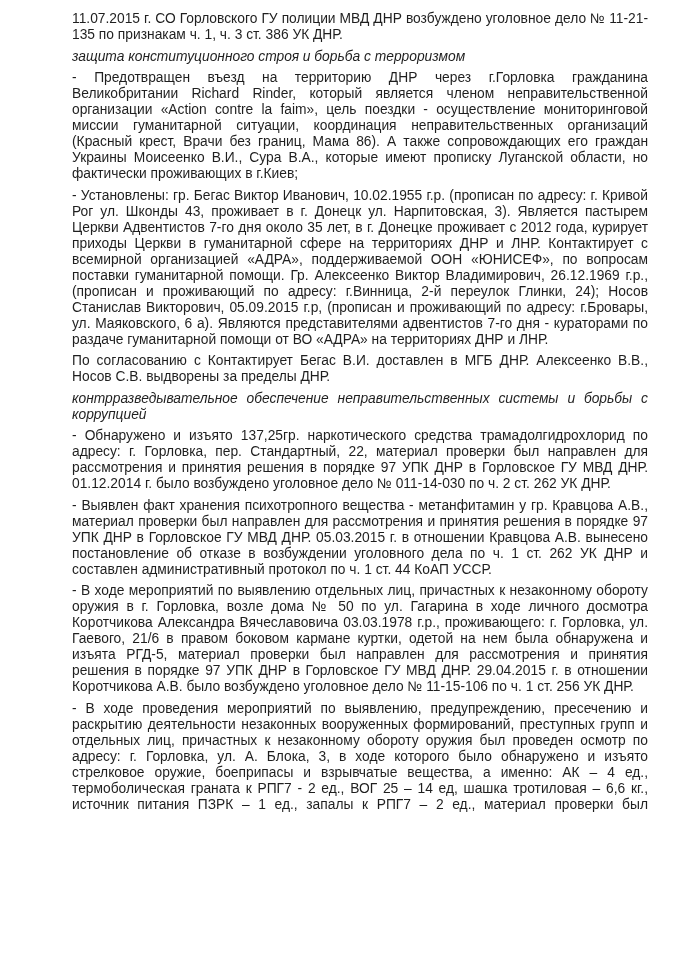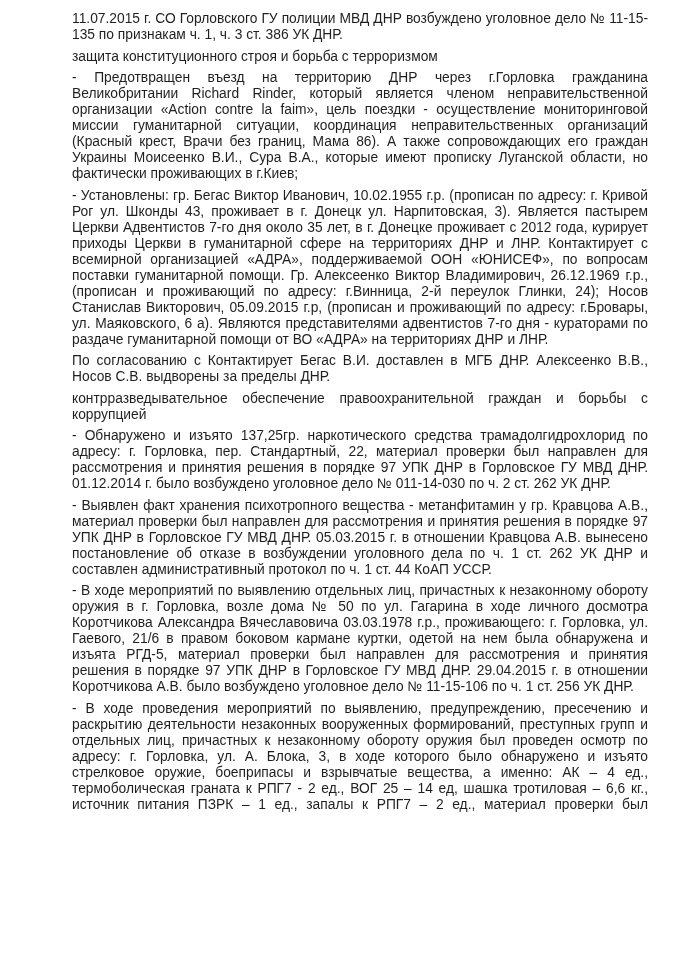--- a/index.html
+++ b/index.html
@@ -20,41 +20,42 @@
     color: #1f1f1f;
     text-align: justify;
     overflow: hidden;
     -webkit-hyphens: none;
     hyphens: none;
   }
   .page p {
     margin: 0 0 5.5px 0;
   }
   .page p.heading {
+    font-style: italic;
   }
   .page p.cont {
     text-align-last: justify;
   }
 </style>
 </head>
 <body>
 
 <div class="page">
-  <p class="body">11.07.2015 г. СО Горловского ГУ полиции МВД ДНР возбуждено уголовное дело № 11-15-135 по признакам ч. 1, ч. 3 ст. 386 УК ДНР.</p>
+  <p class="body">11.07.2015 г. СО Горловского ГУ полиции МВД ДНР возбуждено уголовное дело № 11-21-135 по признакам ч. 1, ч. 3 ст. 386 УК ДНР.</p>
 
   <p class="heading">защита конституционного строя и борьба с терроризмом</p>
 
   <p class="body">- Предотвращен въезд на территорию ДНР через г.Горловка гражданина Великобритании Richard Rinder, который является членом неправительственной организации «Action contre la faim», цель поездки - осуществление мониторинговой миссии гуманитарной ситуации, координация неправительственных организаций (Красный крест, Врачи без границ, Мама 86). А также сопровождающих его граждан Украины Моисеенко В.И., Сура В.А., которые имеют прописку Луганской области, но фактически проживающих в г.Киев;</p>
 
   <p class="body">- Установлены: гр. Бегас Виктор Иванович, 10.02.1955 г.р. (прописан по адресу: г. Кривой Рог ул. Шконды 43, проживает в г. Донецк ул. Нарпитовская, 3). Является пастырем Церкви Адвентистов 7-го дня около 35 лет, в г. Донецке проживает с 2012 года, курирует приходы Церкви в гуманитарной сфере на территориях ДНР и ЛНР. Контактирует с всемирной организацией «АДРА», поддерживаемой ООН «ЮНИСЕФ», по вопросам поставки гуманитарной помощи. Гр. Алексеенко Виктор Владимирович, 26.12.1969 г.р., (прописан и проживающий по адресу: г.Винница, 2-й переулок Глинки, 24); Носов Станислав Викторович, 05.09.2015 г.р, (прописан и проживающий по адресу: г.Бровары, ул. Маяковского, 6 а). Являются представителями адвентистов 7-го дня - кураторами по раздаче гуманитарной помощи от ВО «АДРА» на территориях ДНР и ЛНР.</p>
 
   <p class="body">По согласованию с Контактирует Бегас В.И. доставлен в МГБ ДНР. Алексеенко В.В., Носов С.В. выдворены за пределы ДНР.</p>
 
 
-  <p class="heading">контрразведывательное обеспечение правоохранительной граждан и борьбы с коррупцией</p>
+  <p class="heading">контрразведывательное обеспечение неправительственных системы и борьбы с коррупцией</p>
 
   <p class="body">- Обнаружено и изъято 137,25гр. наркотического средства трамадолгидрохлорид по адресу: г. Горловка, пер. Стандартный, 22, материал проверки был направлен для рассмотрения и принятия решения в порядке 97 УПК ДНР в Горловское ГУ МВД ДНР. 01.12.2014 г. было возбуждено уголовное дело № 011-14-030 по ч. 2 ст. 262 УК ДНР.</p>
 
   <p class="body">- Выявлен факт хранения психотропного вещества - метанфитамин у гр. Кравцова А.В., материал проверки был направлен для рассмотрения и принятия решения в порядке 97 УПК ДНР в Горловское ГУ МВД ДНР. 05.03.2015 г. в отношении Кравцова А.В. вынесено постановление об отказе в возбуждении уголовного дела по ч. 1 ст. 262 УК ДНР и составлен административный протокол по ч. 1 ст. 44 КоАП УССР.</p>
 
   <p class="body">- В ходе мероприятий по выявлению отдельных лиц, причастных к незаконному обороту оружия в г. Горловка, возле дома № 50 по ул. Гагарина в ходе личного досмотра Коротчикова Александра Вячеславовича 03.03.1978 г.р., проживающего: г. Горловка, ул. Гаевого, 21/6 в правом боковом кармане куртки, одетой на нем была обнаружена и изъята РГД-5, материал проверки был направлен для рассмотрения и принятия решения в порядке 97 УПК ДНР в Горловское ГУ МВД ДНР. 29.04.2015 г. в отношении Коротчикова А.В. было возбуждено уголовное дело № 11-15-106 по ч. 1 ст. 256 УК ДНР.</p>
 
   <p class="body cont">- В ходе проведения мероприятий по выявлению, предупреждению, пресечению и раскрытию деятельности незаконных вооруженных формирований, преступных групп и отдельных лиц, причастных к незаконному обороту оружия был проведен осмотр по адресу: г. Горловка, ул. А. Блока, 3, в ходе которого было обнаружено и изъято стрелковое оружие, боеприпасы и взрывчатые вещества, а именно: АК – 4 ед., термоболическая граната к РПГ7 - 2 ед., ВОГ 25 – 14 ед, шашка тротиловая – 6,6 кг., источник питания ПЗРК – 1 ед., запалы к РПГ7 – 2 ед., материал проверки был</p>
 </div>
 

